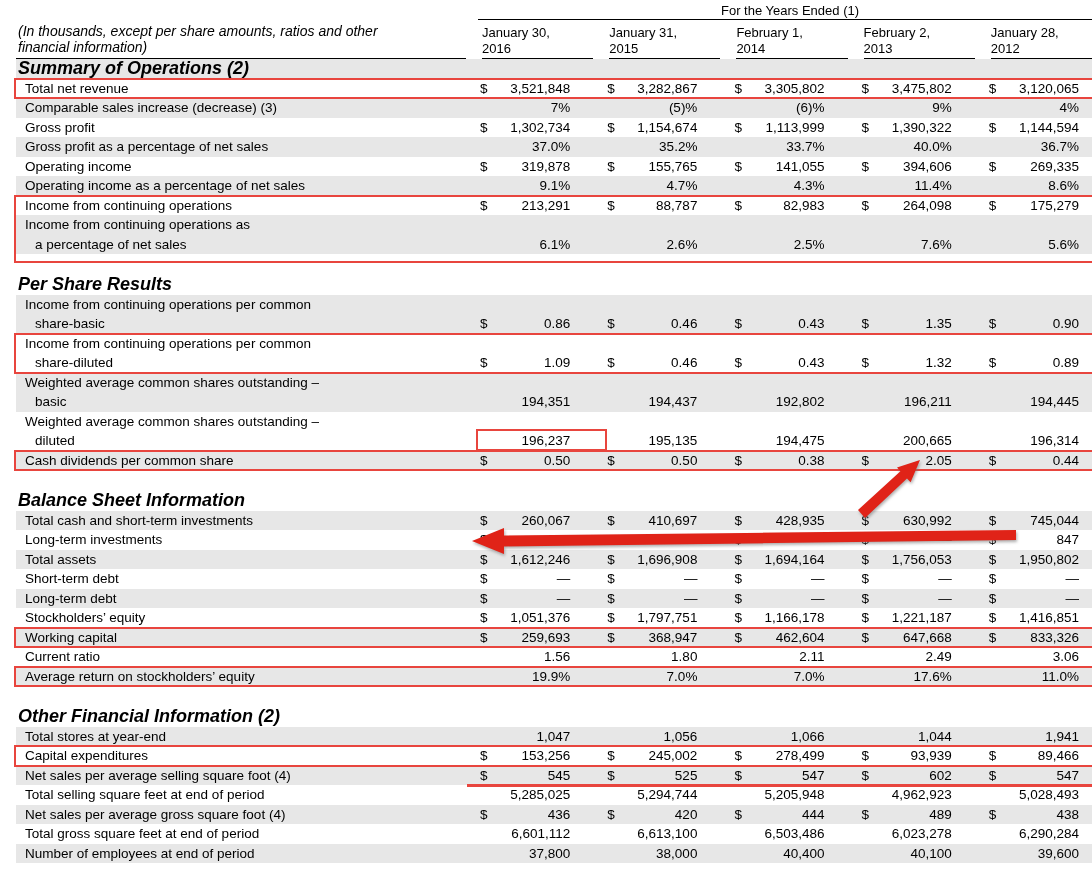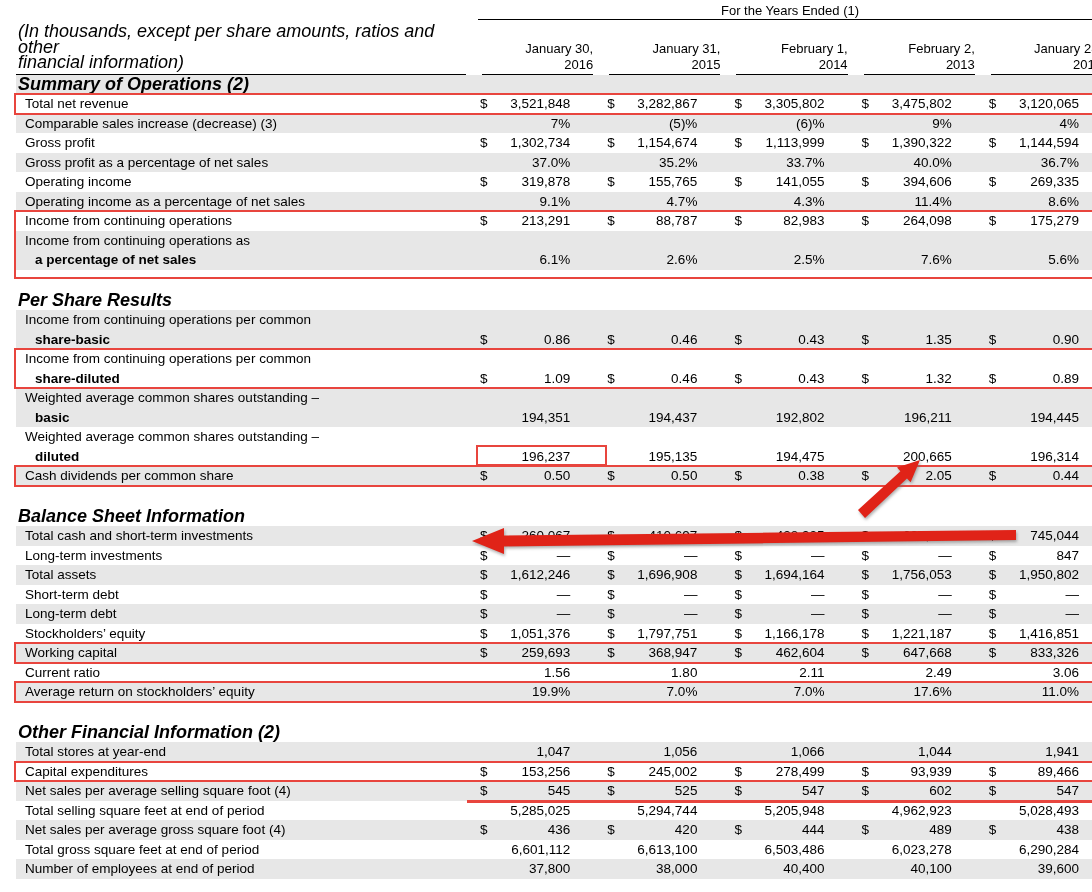--- a/index.html
+++ b/index.html
@@ -7,31 +7,31 @@
     width:1092px; height:892px; background:#ffffff; overflow:hidden;
     font-family:"Liberation Sans", sans-serif; font-size:13.5px; color:#000;
     position:relative;
   }
   .table-wrap { position:absolute; left:16px; top:2px; width:1086px; }
 
   
   .span-title { margin-left:462px; text-align:center; font-size:13px; line-height:15px;
     border-bottom:1.5px solid #000; padding-bottom:1px; padding-top:1px; }
   .head-grid { display:grid; grid-template-columns:450px repeat(5,1fr); align-items:end; }
-  .note { font-style:italic; font-size:18px; line-height:15.5px; border-bottom:1.5px solid #000;
+  .note { font-style:italic; font-size:14px; line-height:15.5px; border-bottom:1.5px solid #000;
     padding:4px 0 3px 2px; }
-  .year-head { text-align:right; font-size:13px; line-height:16px; margin-left:16px;
+  .year-head { text-align:left; font-size:13px; line-height:16px; margin-left:16px;
     border-bottom:1.5px solid #000; padding-bottom:1px; }
 
   
   .section + .section { margin-top:21px; }
   .row { display:grid; grid-template-columns:450px repeat(5,1fr); align-items:end; position:relative; }
   .gray { background:#e7e7e7; }
   .label { padding-left:9px; line-height:19.5px; }
-  .label .l2 { padding-left:10px;font-weight:bold; }
+  .label .l2 { padding-left:10px; }
   .section-head { font-weight:bold; font-style:italic; font-size:18px; line-height:19.5px; padding-left:2px; }
   .cell { display:flex; justify-content:flex-end; padding-left:14px; padding-right:23px;
     line-height:19.5px; position:relative; }
   .cell.has-d { justify-content:space-between; }
   .dollar { text-align:left; }
 
   
   .boxed::after, .box-group::after {
     content:""; position:absolute; left:-2px; right:-1px; top:-1px; bottom:-1px;
     border:2px solid #e8453e; pointer-events:none; z-index:6;

